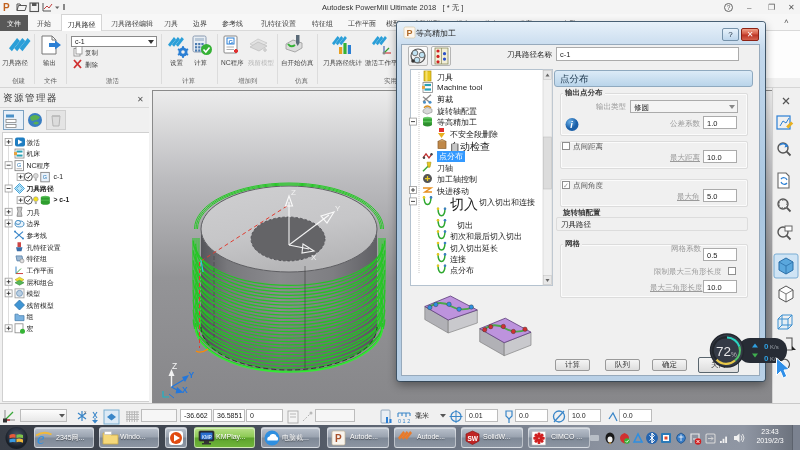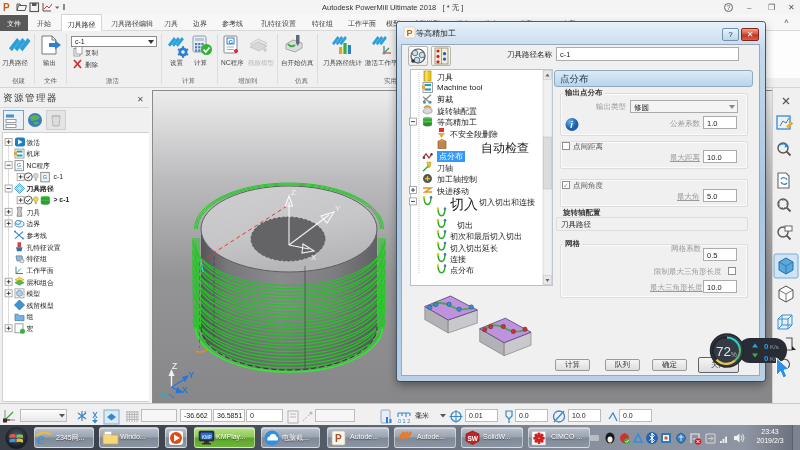--- a/index.html
+++ b/index.html
@@ -571,21 +571,21 @@
 <div class="abs tbicon" style="left:34px;top:24px;"></div>
 <div class="abs dt" style="left:110px;top:28px;">刀具路径名称</div>
 <div class="abs fld" style="left:159px;top:25px;width:183px;height:14px;">c-1</div>
 <div class="abs" id="dtree" style="left:13px;top:47px;width:143px;height:217px;background:#fff;border:1px solid #b4c2cf;"></div>
     <div class="dt" style="left:40px;top:49.5px;font-size:8px;">刀具</div>
     <div class="dt" style="left:40px;top:60.9px;font-size:8px;">Machine tool</div>
     <div class="dt" style="left:40px;top:72.3px;font-size:8px;">剪裁</div>
     <div class="dt" style="left:40px;top:83.7px;font-size:8px;">旋转轴配置</div>
     <div class="dt" style="left:40px;top:95.1px;font-size:8px;">等高精加工</div>
     <div class="dt" style="left:53px;top:106.5px;font-size:8px;">不安全段删除</div>
-    <div class="dt" style="left:53px;top:117.9px;font-size:12px;margin-left:31px;">自动检查</div>
+    <div class="dt" style="left:53px;top:117.9px;font-size:10px;">自动检查</div>
     <div class="dt" style="left:40px;top:129.3px;font-size:8px;background:#3399ff;color:#fff;padding:0 2px;">点分布</div>
     <div class="dt" style="left:40px;top:140.7px;font-size:8px;">刀轴</div>
     <div class="dt" style="left:40px;top:152.1px;font-size:8px;">加工轴控制</div>
     <div class="dt" style="left:40px;top:163.5px;font-size:8px;">快进移动</div>
     <div class="dt" style="left:40px;top:174.9px;font-size:8px;margin-left:42px;">切入切出和连接</div>
     <div class="dt" style="left:53px;top:174px;font-size:14px;">切入</div>
     <div class="dt" style="left:60px;top:197.7px;font-size:8px;">切出</div>
     <div class="dt" style="left:53px;top:209.1px;font-size:8px;">初次和最后切入切出</div>
     <div class="dt" style="left:53px;top:220.5px;font-size:8px;">切入切出延长</div>
     <div class="dt" style="left:53px;top:231.9px;font-size:8px;">连接</div>

